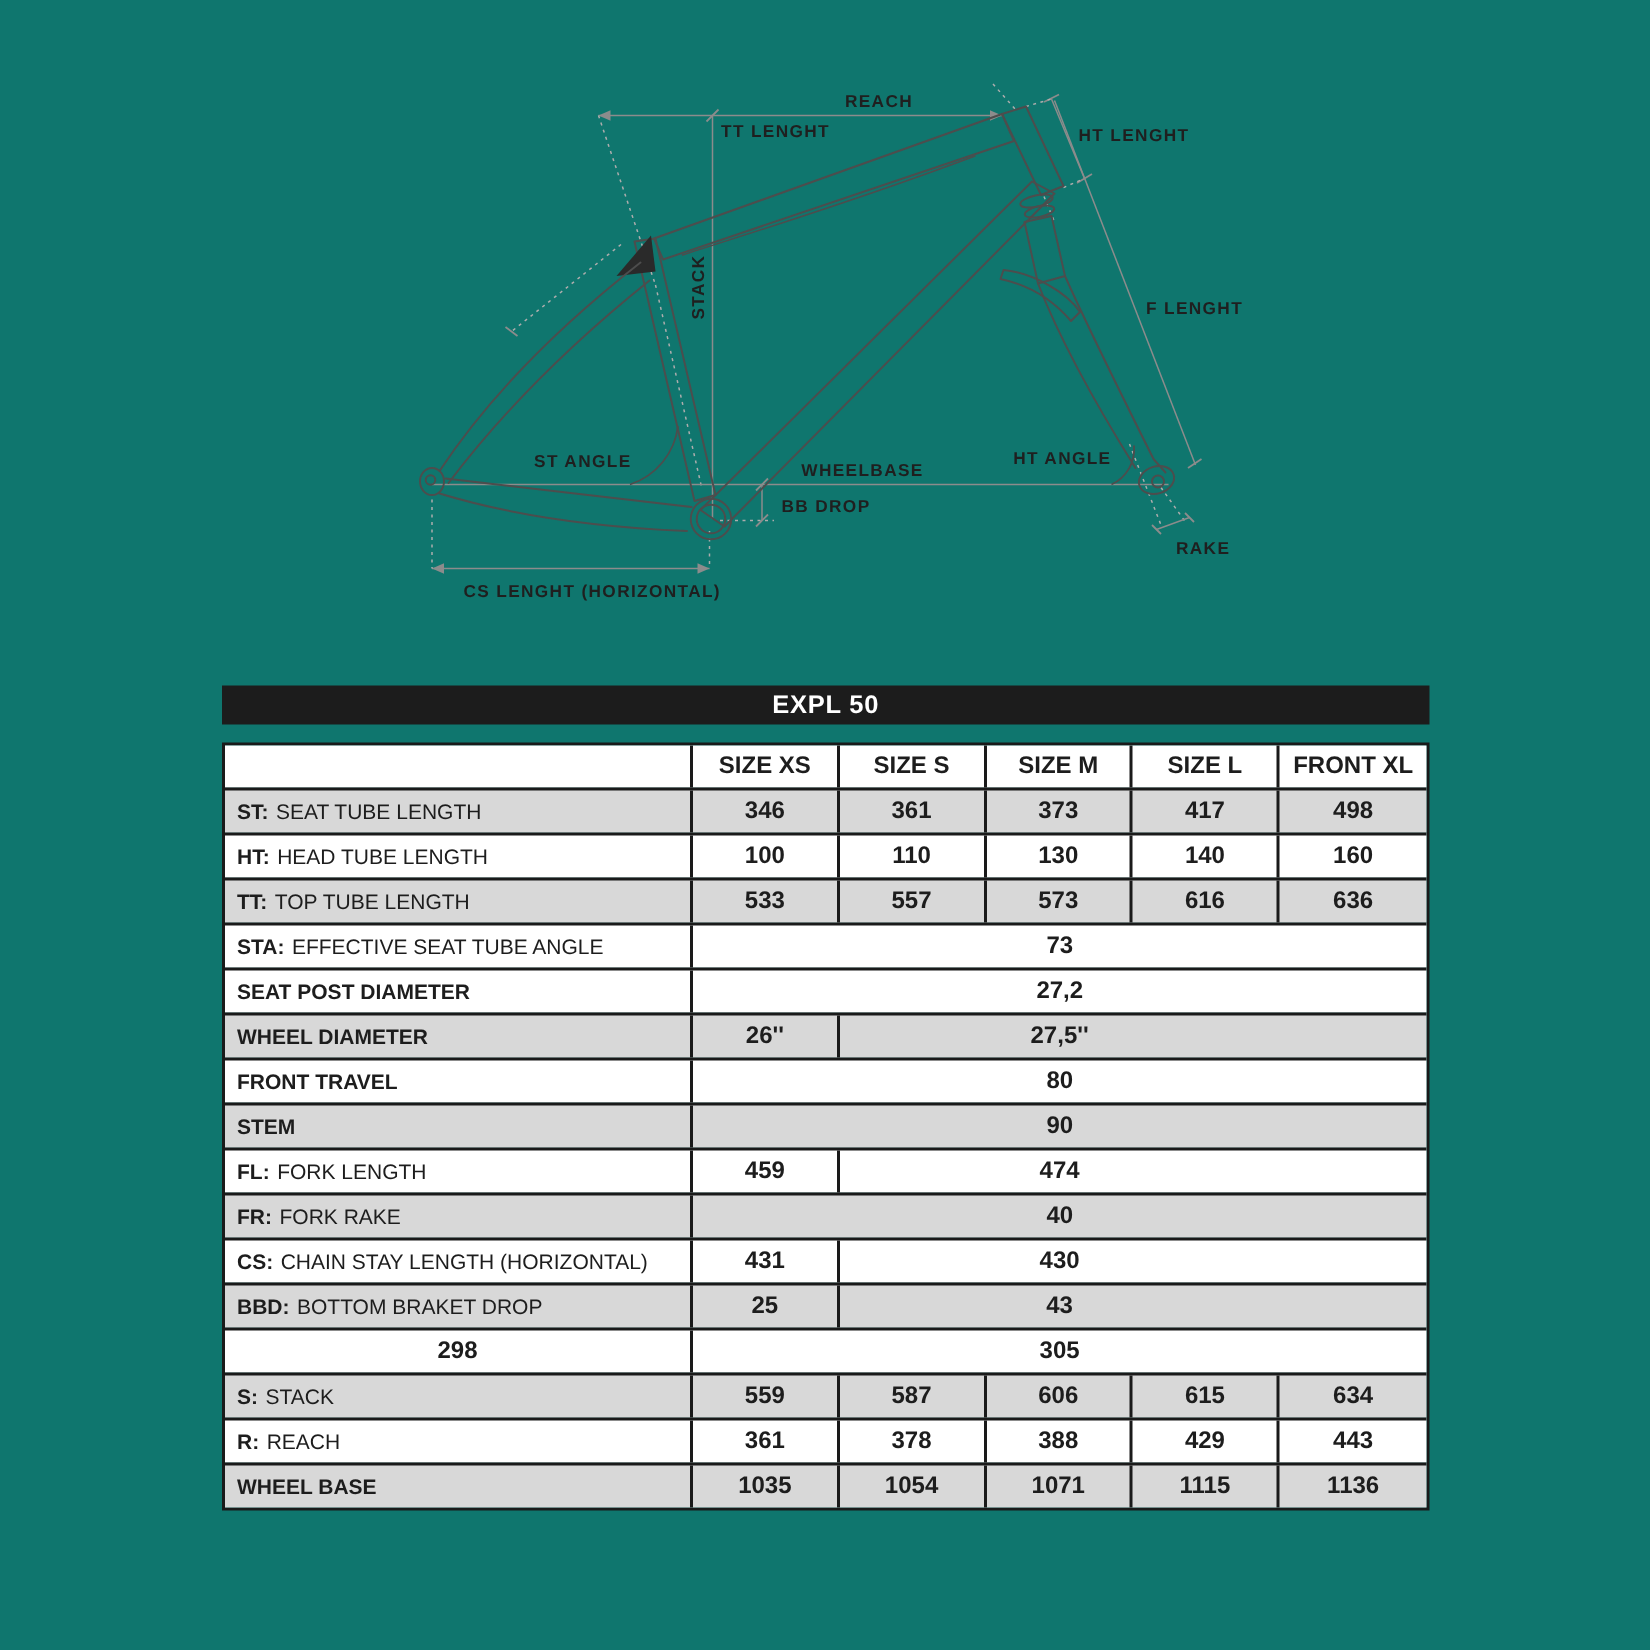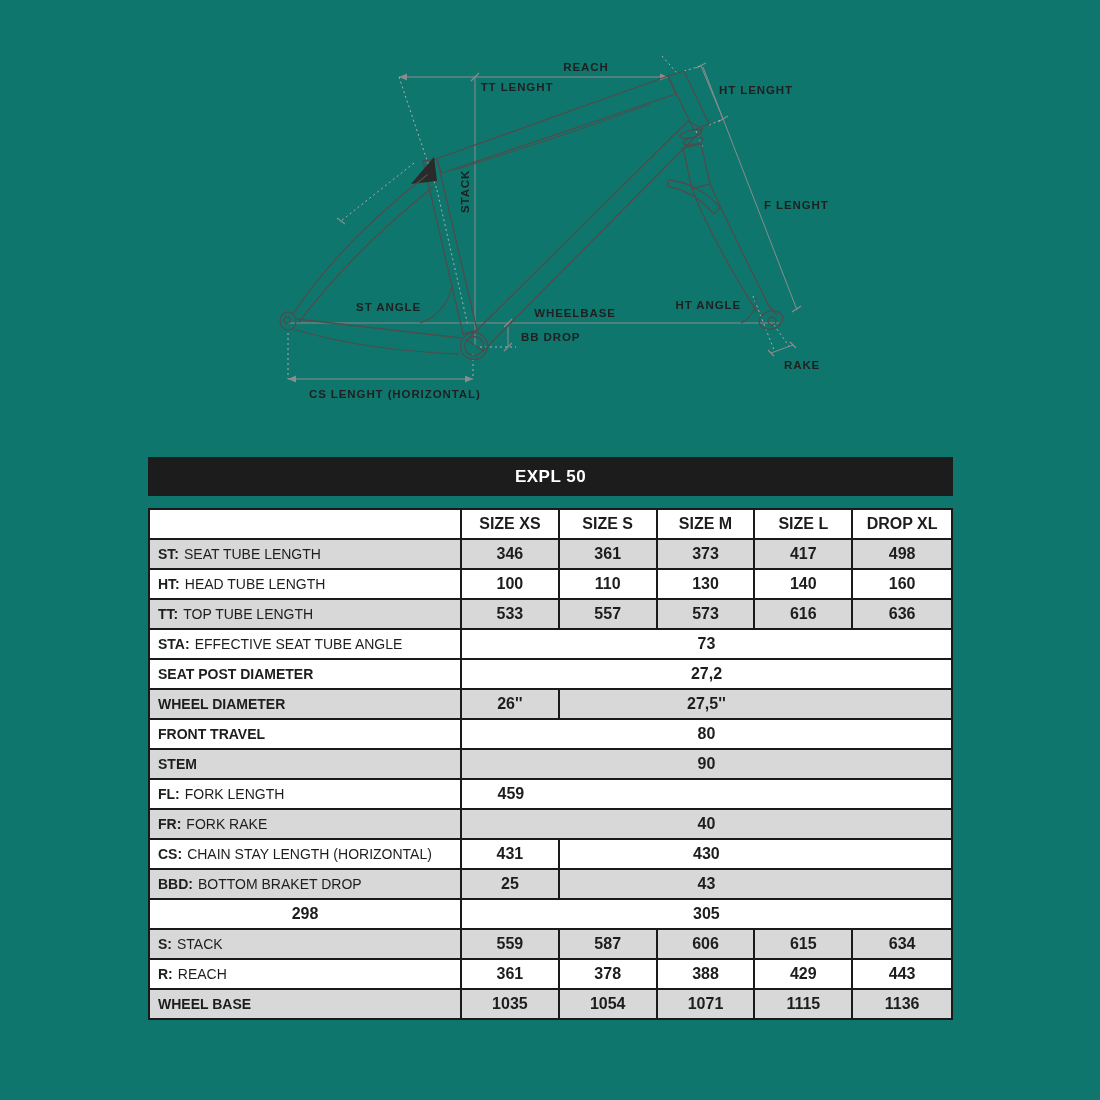--- a/index.html
+++ b/index.html
@@ -10,21 +10,21 @@
   .dlabel{font-family:"Liberation Sans","DejaVu Sans",sans-serif;font-weight:700;
           font-size:11.5px;letter-spacing:.9px;fill:#1f1f1f;}
   .frame{stroke:#4d4d4d;stroke-width:1.3;fill:none;stroke-linejoin:round;stroke-linecap:round;}
   .dim{stroke:#8c8c8c;stroke-width:1;fill:none;}
   .dsh{stroke:#adadad;stroke-width:1;fill:none;stroke-dasharray:2 3;}
   .arc{stroke:#4d4d4d;stroke-width:1.2;fill:none;}
   .tick{stroke:#8c8c8c;stroke-width:1.2;}
   .arrow{fill:#8c8c8c;stroke:none;}
   
   .spec{position:absolute;left:148px;top:457px;width:805px;}
-  .titlebar{height:39px;background:#1c1c1c;color:#ffffff;display:flex;
+  .titlebar{height:26px;background:#1c1c1c;color:#ffffff;display:flex;
             align-items:center;justify-content:center;font-weight:700;font-size:17px;
             letter-spacing:.5px;}
   .grid{margin-top:12px;border:2px solid #1a1a1a;}
   .tr{display:grid;grid-template-columns:312px repeat(5,1fr);}
   .tr + .tr{border-top:2px solid #1a1a1a;}
   .td{height:28px;display:flex;align-items:center;font-size:16px;font-weight:700;
       justify-content:center;overflow:hidden;white-space:nowrap;}
   .td:not(:last-child){border-right:2px solid #1a1a1a;}
   .td.label{justify-content:flex-start;padding-left:8px;font-size:14px;font-weight:400;}
   .pfx{font-weight:700;margin-right:5px;}
@@ -150,21 +150,21 @@
     <div class="titlebar">EXPL 50</div>
 
     <div class="grid">
 
       <div class="tr head white">
         <div class="td label"></div>
         <div class="td">SIZE XS</div>
         <div class="td">SIZE S</div>
         <div class="td">SIZE M</div>
         <div class="td">SIZE L</div>
-        <div class="td">DROP XL</div>
+        <div class="td">FRONT XL</div>
       </div>
 
       <div class="tr gray">
         <div class="td label">
             <b class="pfx">ST:</b>
             <span>SEAT TUBE LENGTH</span>
           </div>
         <div class="td">346</div>
         <div class="td">361</div>
         <div class="td">373</div>
@@ -237,20 +237,21 @@
           </div>
         <div class="td span5">90</div>
       </div>
 
       <div class="tr white">
         <div class="td label">
             <b class="pfx">FL:</b>
             <span>FORK LENGTH</span>
           </div>
         <div class="td">459</div>
+        <div class="td span4">474</div>
       </div>
 
       <div class="tr gray">
         <div class="td label">
             <b class="pfx">FR:</b>
             <span>FORK RAKE</span>
           </div>
         <div class="td span5">40</div>
       </div>
 

